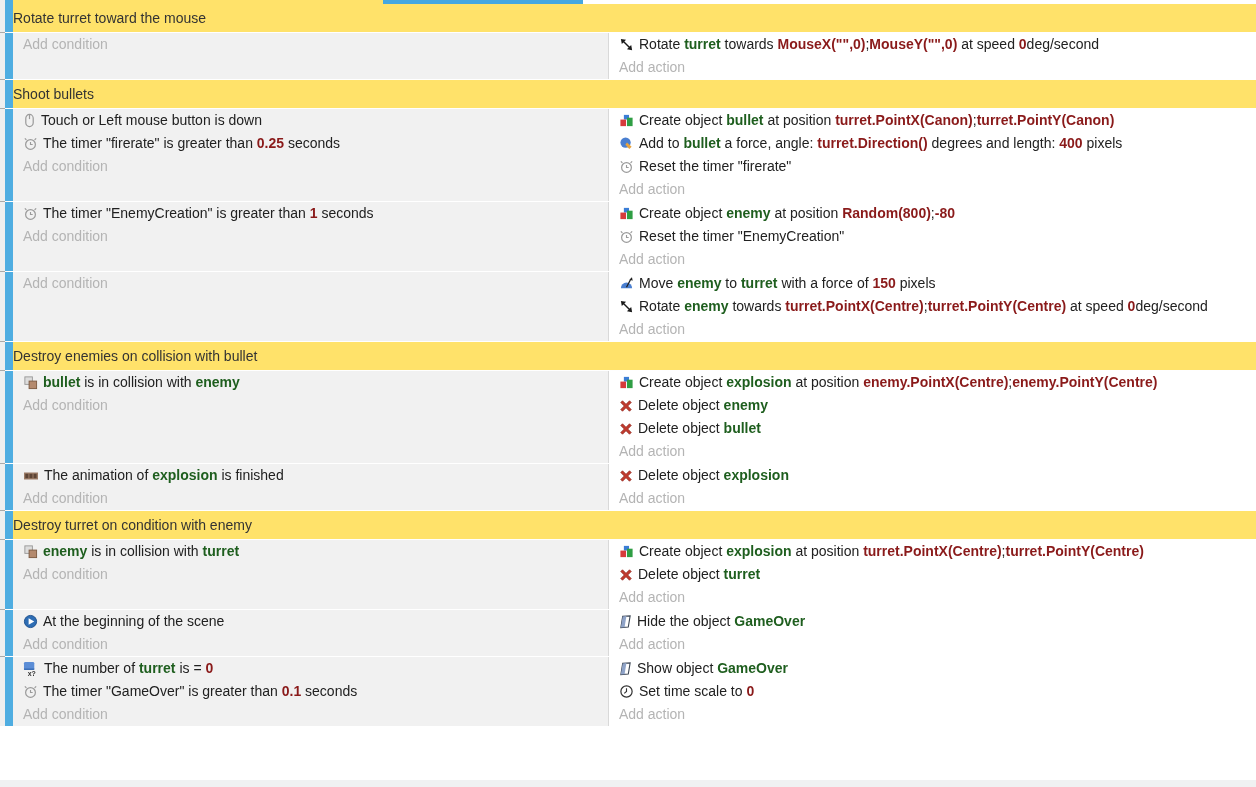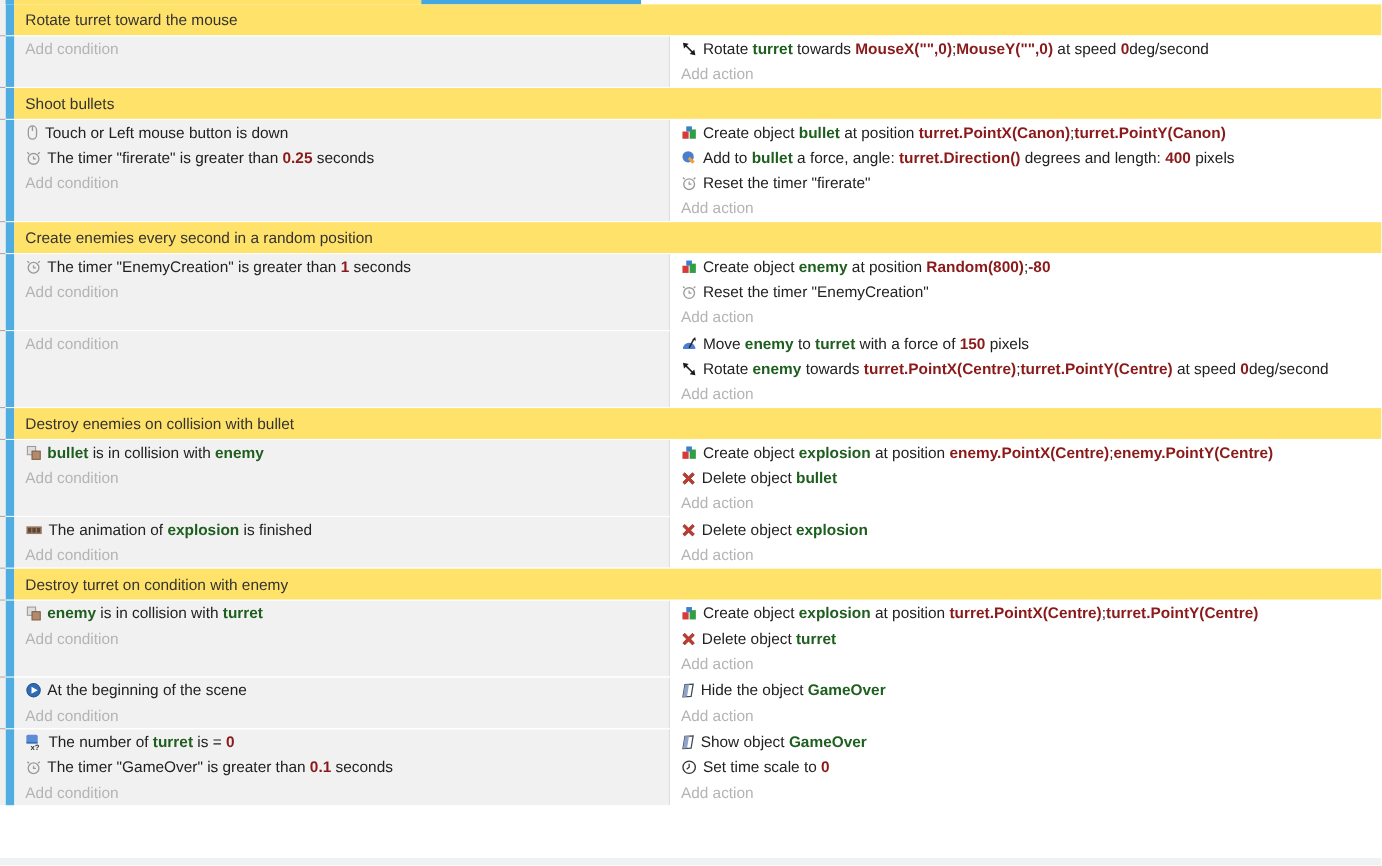--- a/index.html
+++ b/index.html
@@ -10,21 +10,21 @@
   .ts-gutter{width:5px; background:#efefef;}
   .ts-bar{width:8px; background:#4fade1;}
   .ts-yellow{width:370px; background:#ffe26a;}
   .ts-blue{width:200px; background:#45a7e0;}
   .ts-white{flex:1; background:#ffffff;}
   
   .block-row{display:flex; align-items:stretch; margin-bottom:1px;}
   .gutter{width:5px; background:#efefef; position:relative; flex:0 0 5px;}
   .block-row + .block-row .gutter::before{content:""; position:absolute; left:0; top:-1px; width:5px; height:1px; background:#a9a9a9;}
   .bar{width:8px; background:#4fade1; flex:0 0 8px;}
-  .comment-content{flex:1; background:#ffe26a; height:28px; line-height:28px; padding-left:10px; color:#333333; white-space:nowrap; overflow:hidden;}
+  .comment-content{flex:1; background:#ffe26a; height:28px; line-height:28px; color:#333333; white-space:nowrap; overflow:hidden;}
   .event-content{flex:1; display:flex; align-items:stretch; overflow:hidden;}
   .cond-cell{width:595px; flex:0 0 595px; background:#f1f1f1; overflow:hidden;}
   .col-divider{width:1px; flex:0 0 1px; background:#d9d9d9;}
   .act-cell{flex:1; background:#ffffff; overflow:hidden;}
   .line{height:23px; line-height:23px; padding-left:10px; white-space:nowrap; overflow:hidden;}
   .line .icon{display:inline-block; vertical-align:-3px; margin-right:5px; line-height:0;}
   .t{color:#212121;}
   .o{color:#1e5e1e; font-weight:bold;}
   .v{color:#8a1a1a; font-weight:bold;}
   .add-line{color:#b4b4b4;}
@@ -104,25 +104,20 @@
                   <line x1="3.6" y1="4.2" x2="2" y2="2.6" stroke="#9a9a9a" stroke-width="1.3"></line>
                   <line x1="12.4" y1="4.2" x2="14" y2="2.6" stroke="#9a9a9a" stroke-width="1.3"></line>
                 </svg></span><span class="t">Reset the timer "firerate"</span></div>
             <div class="line add-line">Add action</div>
           </div>
         </div>
       </div>
       <div class="block-row">
         <div class="gutter"></div>
         <div class="bar"></div>
-        <div class="comment-content">Create enemies every second in a random position</div>
-      </div>
-      <div class="block-row">
-        <div class="gutter"></div>
-        <div class="bar"></div>
         <div class="event-content">
           <div class="cond-cell">
             <div class="line"><span class="icon"><svg width="15" height="15" viewBox="0 0 16 16">
                   <circle cx="8" cy="9" r="5.2" fill="none" stroke="#9a9a9a" stroke-width="1.3"></circle>
                   <path d="M8 6.5 V9 H10.3" fill="none" stroke="#9a9a9a" stroke-width="1.2"></path>
                   <line x1="3.6" y1="4.2" x2="2" y2="2.6" stroke="#9a9a9a" stroke-width="1.3"></line>
                   <line x1="12.4" y1="4.2" x2="14" y2="2.6" stroke="#9a9a9a" stroke-width="1.3"></line>
                 </svg></span><span class="t">The timer "EnemyCreation" is greater than </span><span class="v">1</span><span class="t"> seconds</span></div>
             <div class="line add-line">Add condition</div>
           </div>
@@ -182,20 +177,23 @@
                 </svg></span><span class="o">bullet</span><span class="t"> is in collision with </span><span class="o">enemy</span></div>
             <div class="line add-line">Add condition</div>
           </div>
           <div class="col-divider"></div>
           <div class="act-cell">
             <div class="line"><span class="icon"><svg width="15" height="15" viewBox="0 0 16 16">
                   <rect x="5.2" y="2" width="5.5" height="5" fill="#3b7dd6"></rect>
                   <rect x="1.5" y="7" width="6" height="7" fill="#d63b3b"></rect>
                   <rect x="8.5" y="5" width="6" height="9" fill="#2f9e44"></rect>
                 </svg></span><span class="t">Create object </span><span class="o">explosion</span><span class="t"> at position </span><span class="v">enemy.PointX(Centre)</span><span class="t">;</span><span class="v">enemy.PointY(Centre)</span></div>
+            <div class="line"><span class="icon"><svg width="14" height="14" viewBox="0 0 16 16">
+                  <path d="M2 4 L4 2 L8 6 L12 2 L14 4 L10 8 L14 12 L12 14 L8 10 L4 14 L2 12 L6 8 Z" fill="#c13a2e" stroke="#8e2a20" stroke-width="0.8"></path>
+                </svg></span><span class="t">Delete object </span><span class="o">enemy</span></div>
             <div class="line"><span class="icon"><svg width="14" height="14" viewBox="0 0 16 16">
                   <path d="M2 4 L4 2 L8 6 L12 2 L14 4 L10 8 L14 12 L12 14 L8 10 L4 14 L2 12 L6 8 Z" fill="#c13a2e" stroke="#8e2a20" stroke-width="0.8"></path>
                 </svg></span><span class="t">Delete object </span><span class="o">bullet</span></div>
             <div class="line add-line">Add action</div>
           </div>
         </div>
       </div>
       <div class="block-row">
         <div class="gutter"></div>
         <div class="bar"></div>

